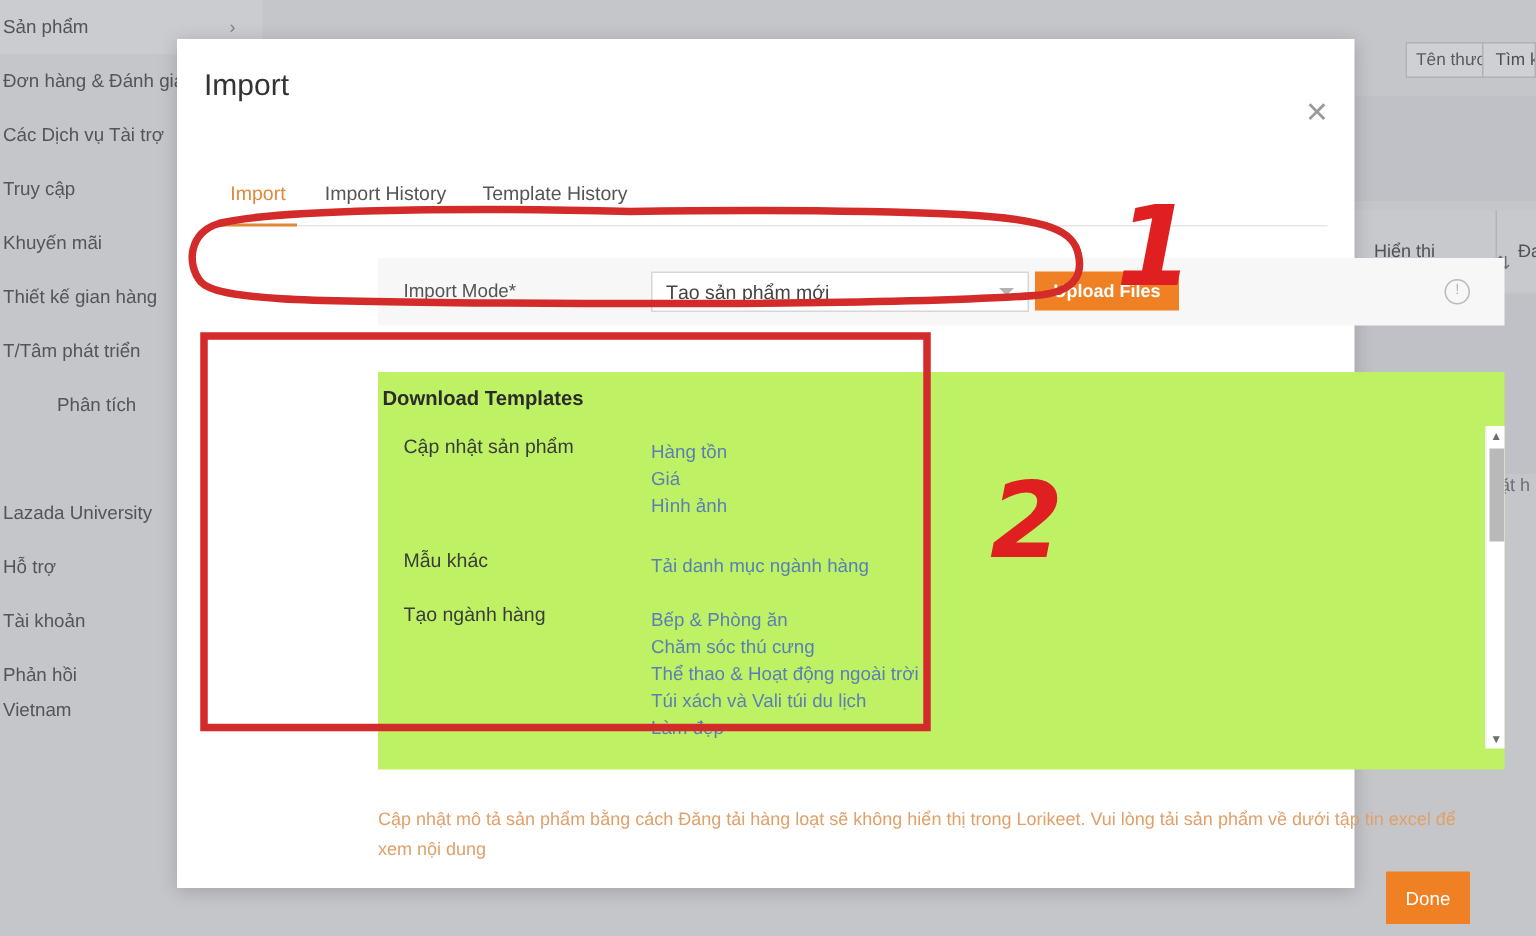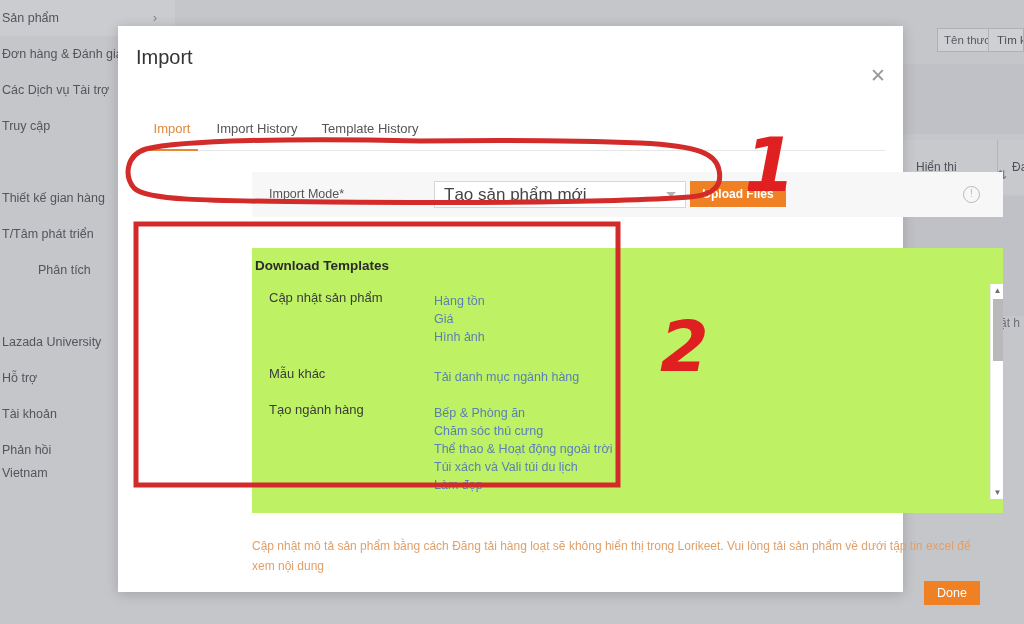--- a/index.html
+++ b/index.html
@@ -66,21 +66,21 @@
   }
   .tab.active{color:#e1883a;border-bottom:2px solid #e1883a;}
 
   .mode-row{
     position:absolute;left:134px;top:146px;width:751px;height:45px;background:#f7f7f7;
   }
   .mode-label{position:absolute;left:17px;top:15px;font-size:12.5px;color:#555555;}
   .mode-select{
     position:absolute;left:182px;top:9px;width:252px;height:27px;
     border:1px solid #d6d6d6;background:#ffffff;box-sizing:border-box;
-    font-size:17px;color:#444444;display:flex;align-items:center;padding-left:9px;cursor:pointer;
+    font-size:13px;color:#444444;display:flex;align-items:center;padding-left:9px;cursor:pointer;
   }
   .mode-caret{
     position:absolute;right:9px;top:10px;width:0;height:0;
     border-left:5px solid transparent;border-right:5px solid transparent;border-top:5px solid #b3b3b3;
   }
   .upload-btn{
     position:absolute;left:438px;top:9px;width:96px;height:26px;
     background:#ef8023;color:#ffffff;font-size:12px;font-weight:bold;
     display:flex;align-items:center;justify-content:center;cursor:pointer;
   }
@@ -108,21 +108,21 @@
   .scroll-down{bottom:0;}
   .scroll-thumb{
     position:absolute;left:2px;top:15px;width:10px;height:62px;background:#b9b9b9;cursor:pointer;
   }
 
   .note{
     position:absolute;left:134px;top:510px;width:740px;
     font-size:12px;color:#e0a06a;line-height:20px;
   }
   .done-btn{
-    position:absolute;left:806px;top:555px;width:56px;height:24px;
+    position:absolute;left:806px;top:555px;width:56px;height:35px;
     background:#ef8023;color:#ffffff;font-size:12.5px;
     display:flex;align-items:center;justify-content:center;cursor:pointer;
   }
 
   
   #annot{position:absolute;inset:0;pointer-events:none;}
   .big-num{
     position:absolute;color:#e02020;font-weight:bold;font-style:italic;
     font-family:"DejaVu Sans",sans-serif;line-height:1;
   }
@@ -142,20 +142,23 @@
         <span class="side-chevron">›</span>
       </div>
       <div class="side-item" style="top: 36px;">
         <span class="lbl">Đơn hàng &amp; Đánh giá</span>
       </div>
       <div class="side-item" style="top: 72px;">
         <span class="lbl">Các Dịch vụ Tài trợ</span>
       </div>
       <div class="side-item" style="top: 108px;">
         <span class="lbl">Truy cập</span>
+      </div>
+      <div class="side-item" style="top: 144px;">
+        <span class="lbl">Khuyến mãi</span>
       </div>
       <div class="side-item" style="top: 180px;">
         <span class="lbl">Thiết kế gian hàng</span>
       </div>
       <div class="side-item" style="top: 216px;">
         <span class="lbl">T/Tâm phát triển</span>
       </div>
       <div class="side-item" style="top: 252px; margin-left: 36px;">
         <span class="lbl">Phân tích</span>
       </div>

